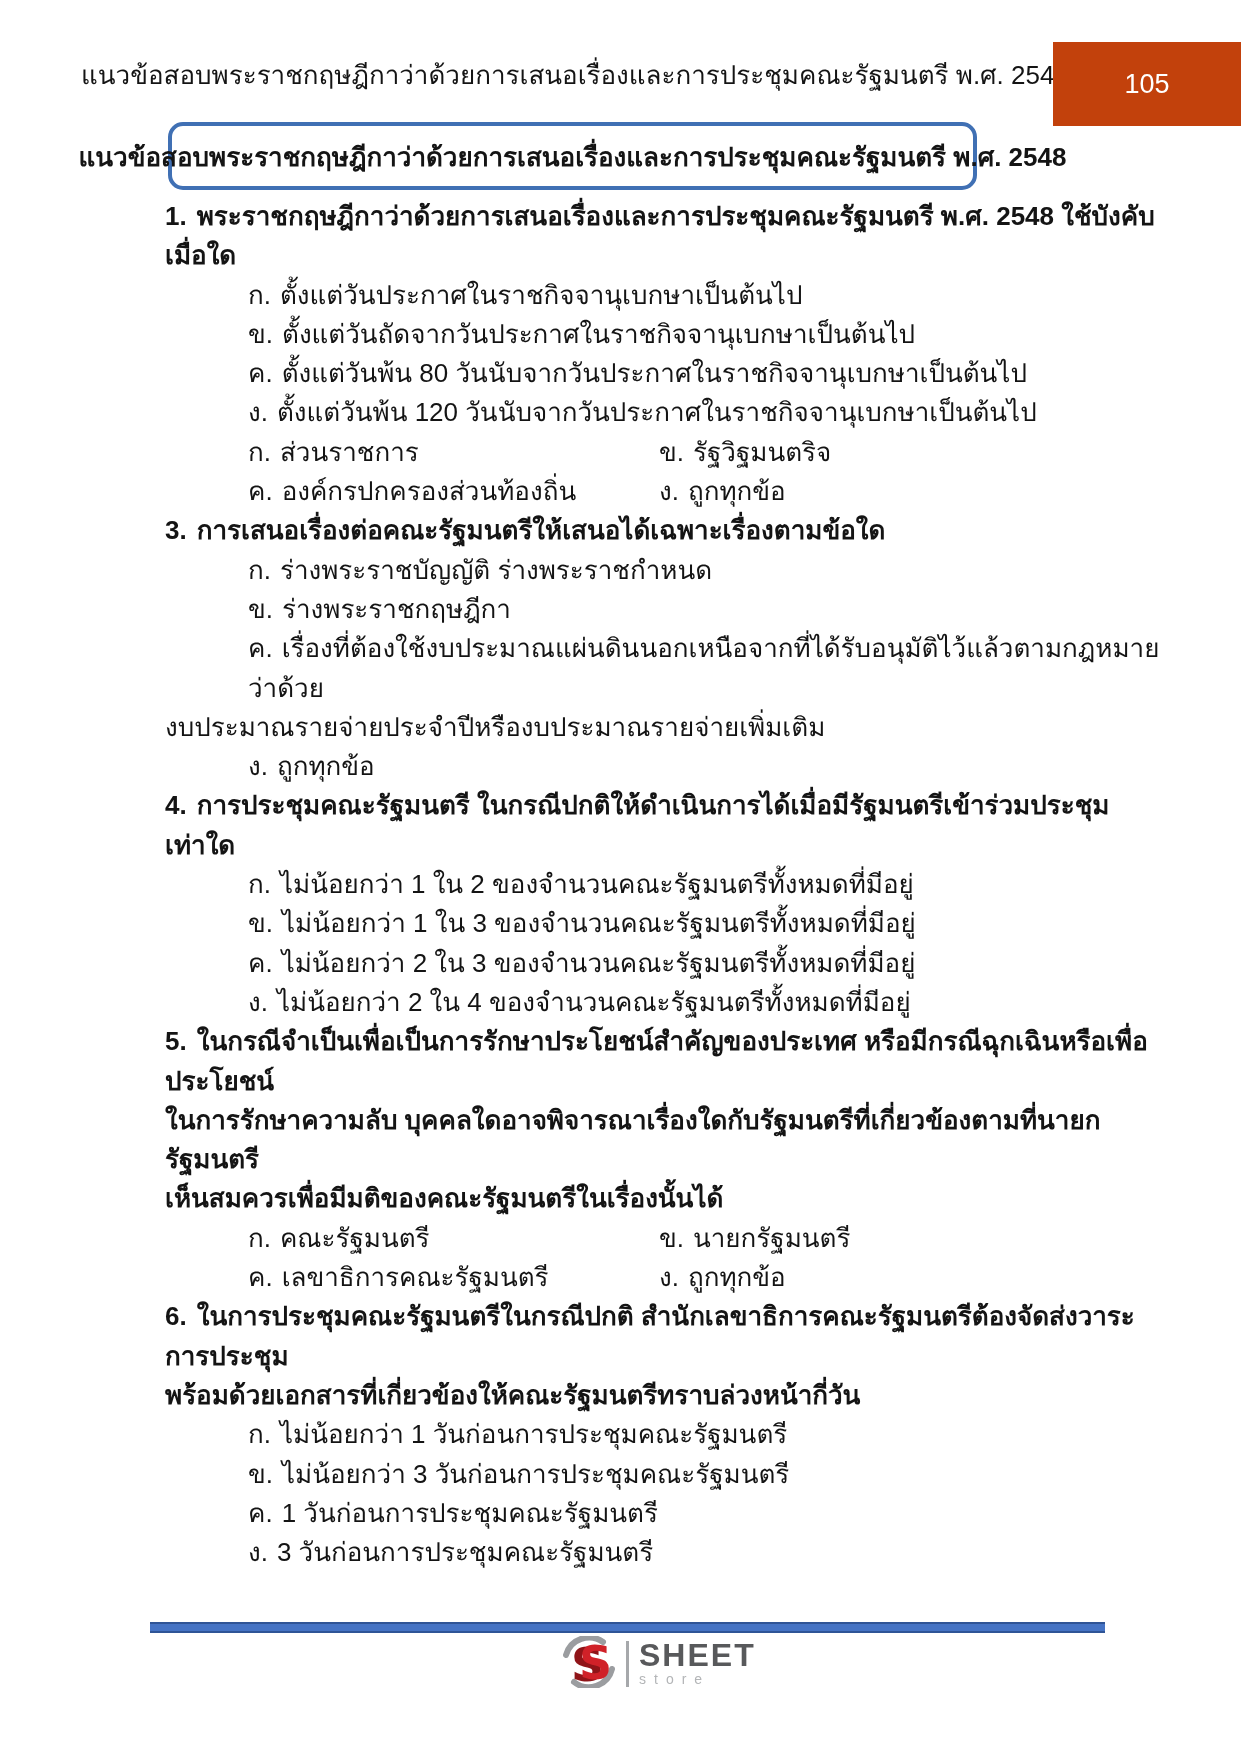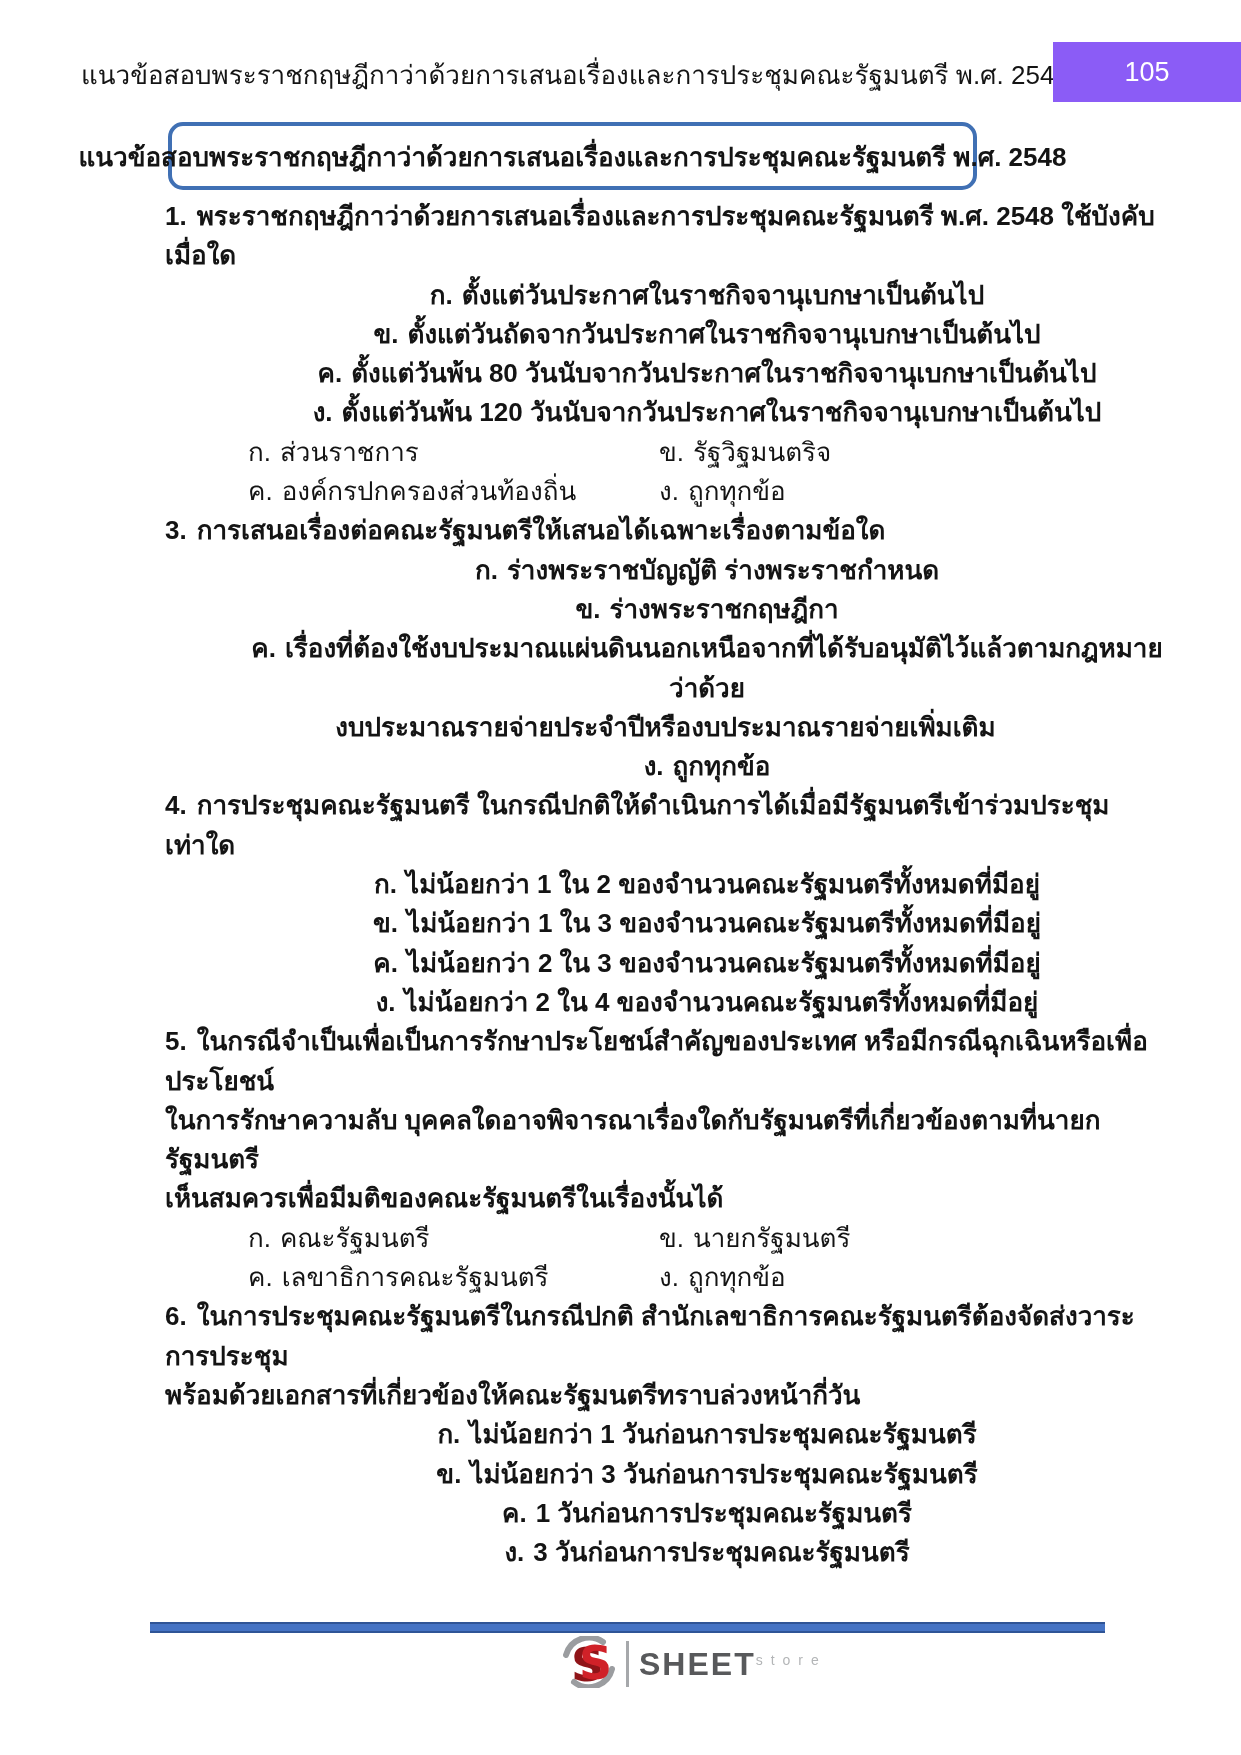--- a/index.html
+++ b/index.html
@@ -6,56 +6,56 @@
   .page {
     position:relative; width:1241px; height:1755px; margin:0 auto;
     background:#ffffff; overflow:hidden;
     font-family:"Liberation Sans","DejaVu Sans",sans-serif; color:#141414;
   }
   .header-title {
     position:absolute; top:54px; left:60px; width:1030px;
     text-align:center; font-size:26px; font-weight:normal; white-space:nowrap;
   }
   .page-num-box {
-    position:absolute; top:42px; left:1053px; width:188px; height:60px;
-    background:#8b5cf6; color:#ffffff; display:flex; align-items:center; justify-content:center;
+    position:absolute; top:42px; left:1053px; width:188px; height:84px;
+    background:#c2410c; color:#ffffff; display:flex; align-items:center; justify-content:center;
     font-size:27px;
   }
   .title-box {
     position:absolute; top:122px; left:168px; width:801px; height:60px;
     border:4px solid #4070b4; border-radius:15px; background:#ffffff;
     display:flex; align-items:center; justify-content:center;
     font-weight:bold; font-size:26px; white-space:nowrap;
   }
   .content {
     position:absolute; top:197px; left:165px; width:1001px;
     font-size:26px; line-height:39.3px;
   }
   .question-block { margin:0; }
   .q-line { font-weight:bold; }
   .q-num { margin-right:10px; }
-  .opt-line { font-weight:bold;text-align:center; }
+  .opt-line { font-weight:normal; }
   .opt-line.indent { padding-left:83px; }
   .opt-grid {
     display:grid; grid-template-columns:385px auto;
     padding-left:83px; font-weight:normal;gap:26px;
   }
   .opt-label { margin-right:9px; }
   .footer-bar {
     position:absolute; left:150px; top:1622px; width:955px; height:7px;
     background:#4573c4; border-top:2px solid #2f5496; border-bottom:2px solid #2f5496;
   }
   .logo {
     position:absolute; top:1636px; left:558px;
     display:flex; align-items:center;
   }
   .logo-divider {
     width:3px; height:46px; background:#a6a8ab; margin:0 10px 0 6px;
   }
-  .brand-text { display:flex; flex-direction:row; justify-content:center; }
+  .brand-text { display:flex; flex-direction:column; justify-content:center; }
   .brand-name {
     font-size:32px; font-weight:bold; color:#58595b;
     letter-spacing:2px; line-height:28px;
   }
   .brand-sub {
     font-size:14px; color:#b3b5b7; letter-spacing:8px; line-height:16px; margin-top:2px;
   }
 </style>
 </head>
 <body>

